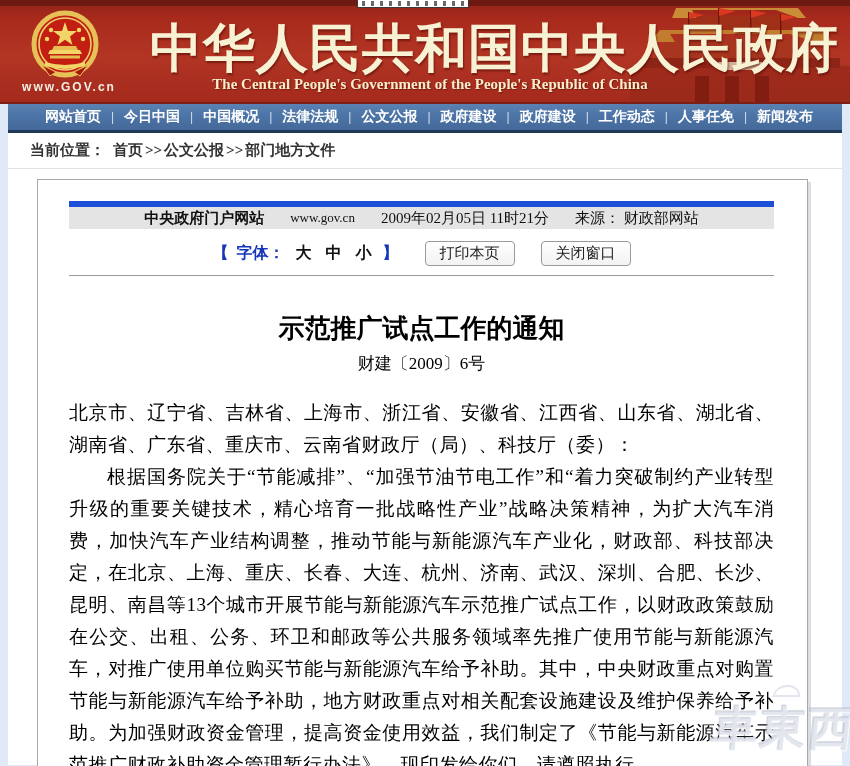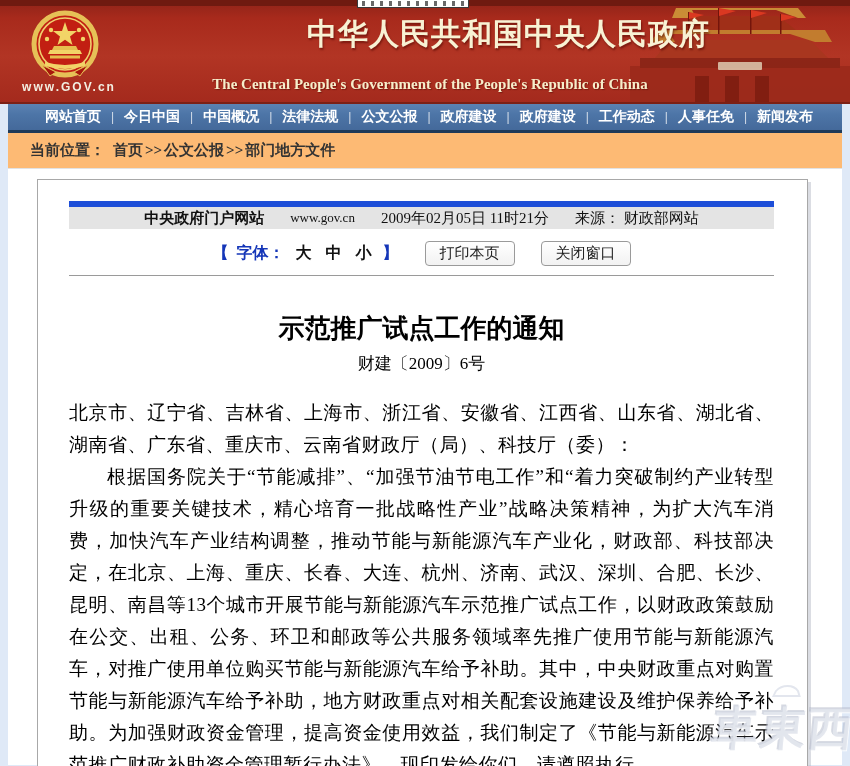--- a/index.html
+++ b/index.html
@@ -18,21 +18,21 @@
   }
   .header-topstrip { position:absolute; top:0; left:0; right:0; height:6px; background:#6f1a10; }
   .emblem-wrap { position:absolute; left:26px; top:10px; width:78px; text-align:center; }
   .gov-url {
     position:absolute; left:14px; top:80px; width:110px; text-align:center;
     font-family:"Liberation Sans",sans-serif; font-weight:bold; font-size:12px;
     letter-spacing:2px; color:#f3efe2;
   }
   .header-title {
     position:absolute; left:150px; top:14px; width:560px; text-align:right;
-    font-size:30px; font-weight:900; color:#f8f2d4;
+    font-size:52px; font-weight:900; color:#f8f2d4;
     text-shadow:1px 2px 2px rgba(80,8,2,.55); letter-spacing:1px; white-space:nowrap;
   }
   .header-subtitle {
     position:absolute; left:150px; top:76px; width:560px; text-align:center;
     font-size:15px; font-weight:bold; color:#f6eecb;
     text-shadow:1px 1px 1px rgba(80,8,2,.5); white-space:nowrap;
   }
   .tiananmen { position:absolute; right:0; top:6px; width:250px; height:98px; opacity:.92; }
   .clipped-popup {
     position:absolute; left:357px; top:0; width:112px; height:8px;
@@ -51,21 +51,21 @@
     padding-left:8px;
   }
   .nav-item {
     color:#fff; font-size:14px; font-weight:bold; padding:0 4px; cursor:pointer;
     text-decoration:none; white-space:nowrap;
   }
   .nav-sep { color:rgba(255,255,255,.75); font-size:12px; padding:0 6px; font-weight:normal; }
 
   
   .breadcrumb {
-    margin:0 8px; height:36px; background:#fdba74; border-bottom:1px solid #e2e2e2;
+    margin:0 8px; height:36px; background:#ffffff; border-bottom:1px solid #e2e2e2;
     display:flex; align-items:center; padding-left:22px;
     font-size:15px; font-weight:bold; color:#333;
   }
   .breadcrumb .crumb { color:#333; text-decoration:none; }
   .breadcrumb .bc-sep { padding:0 2px; font-weight:bold; }
   .breadcrumb .bc-label { margin-right:8px; }
 
   
   .main-area { margin:0 8px; background:#fff; height:596px; padding-top:10px; position:relative; }
   .doc-panel {

